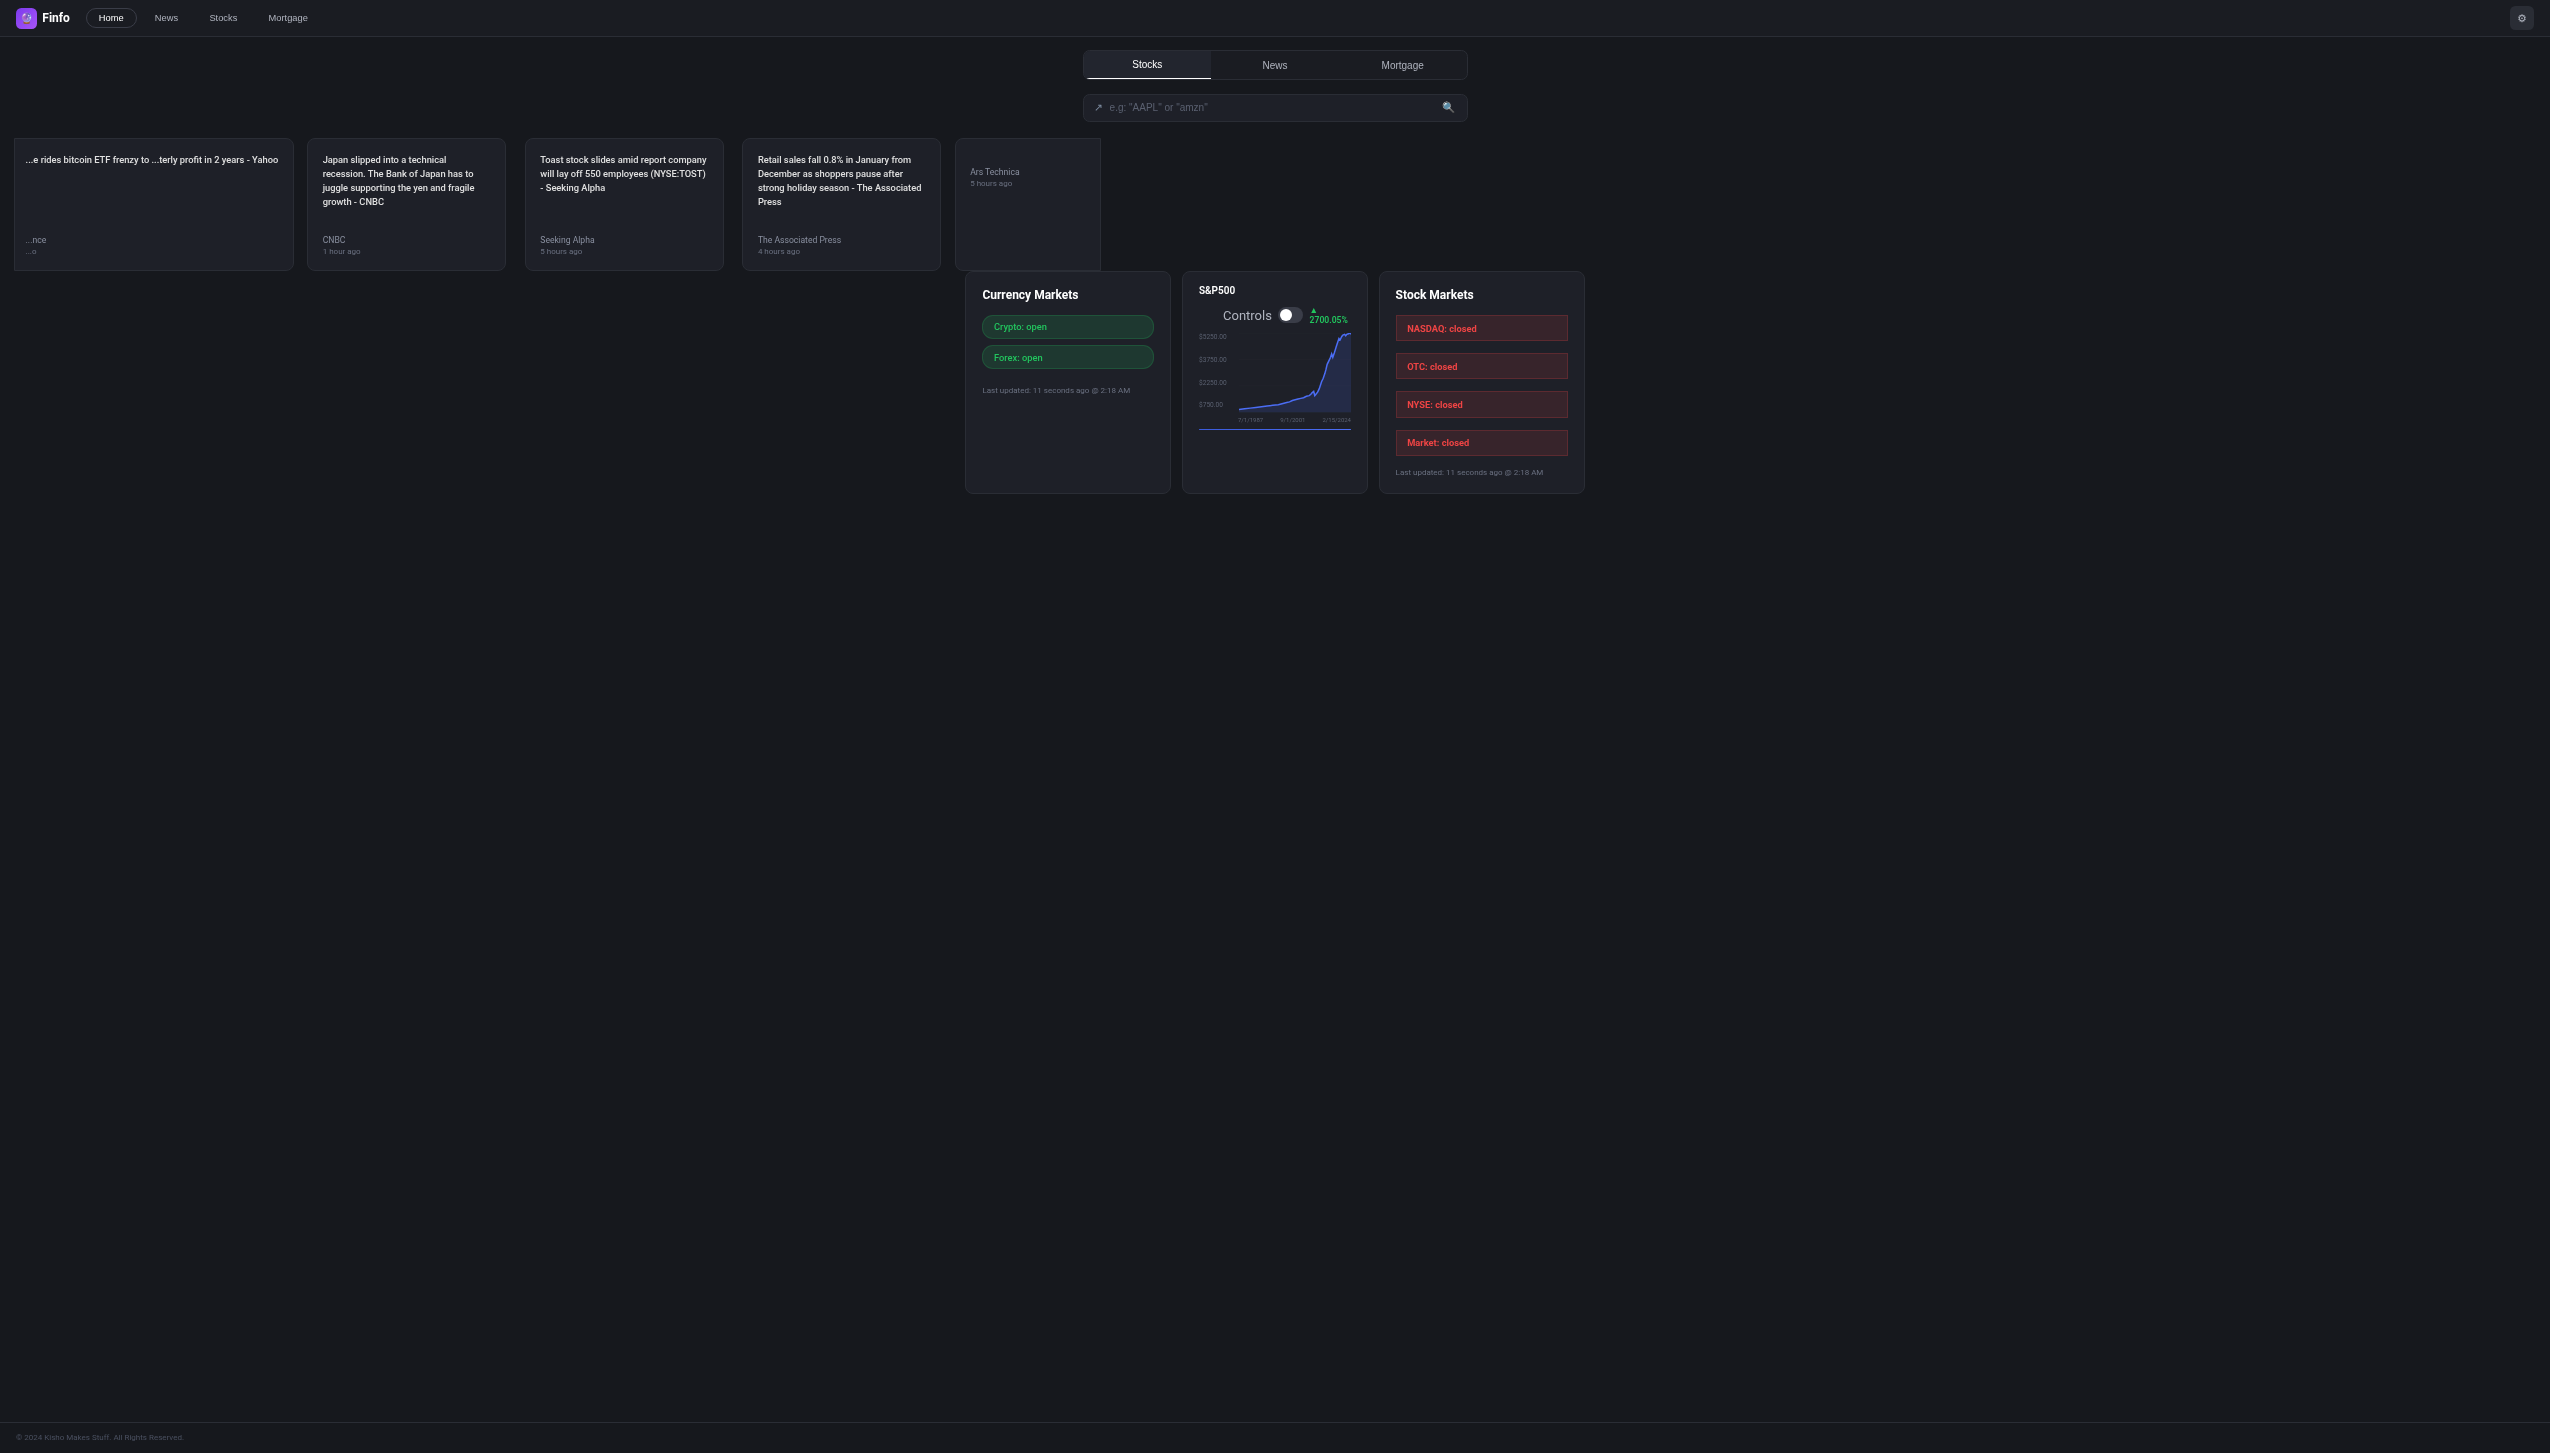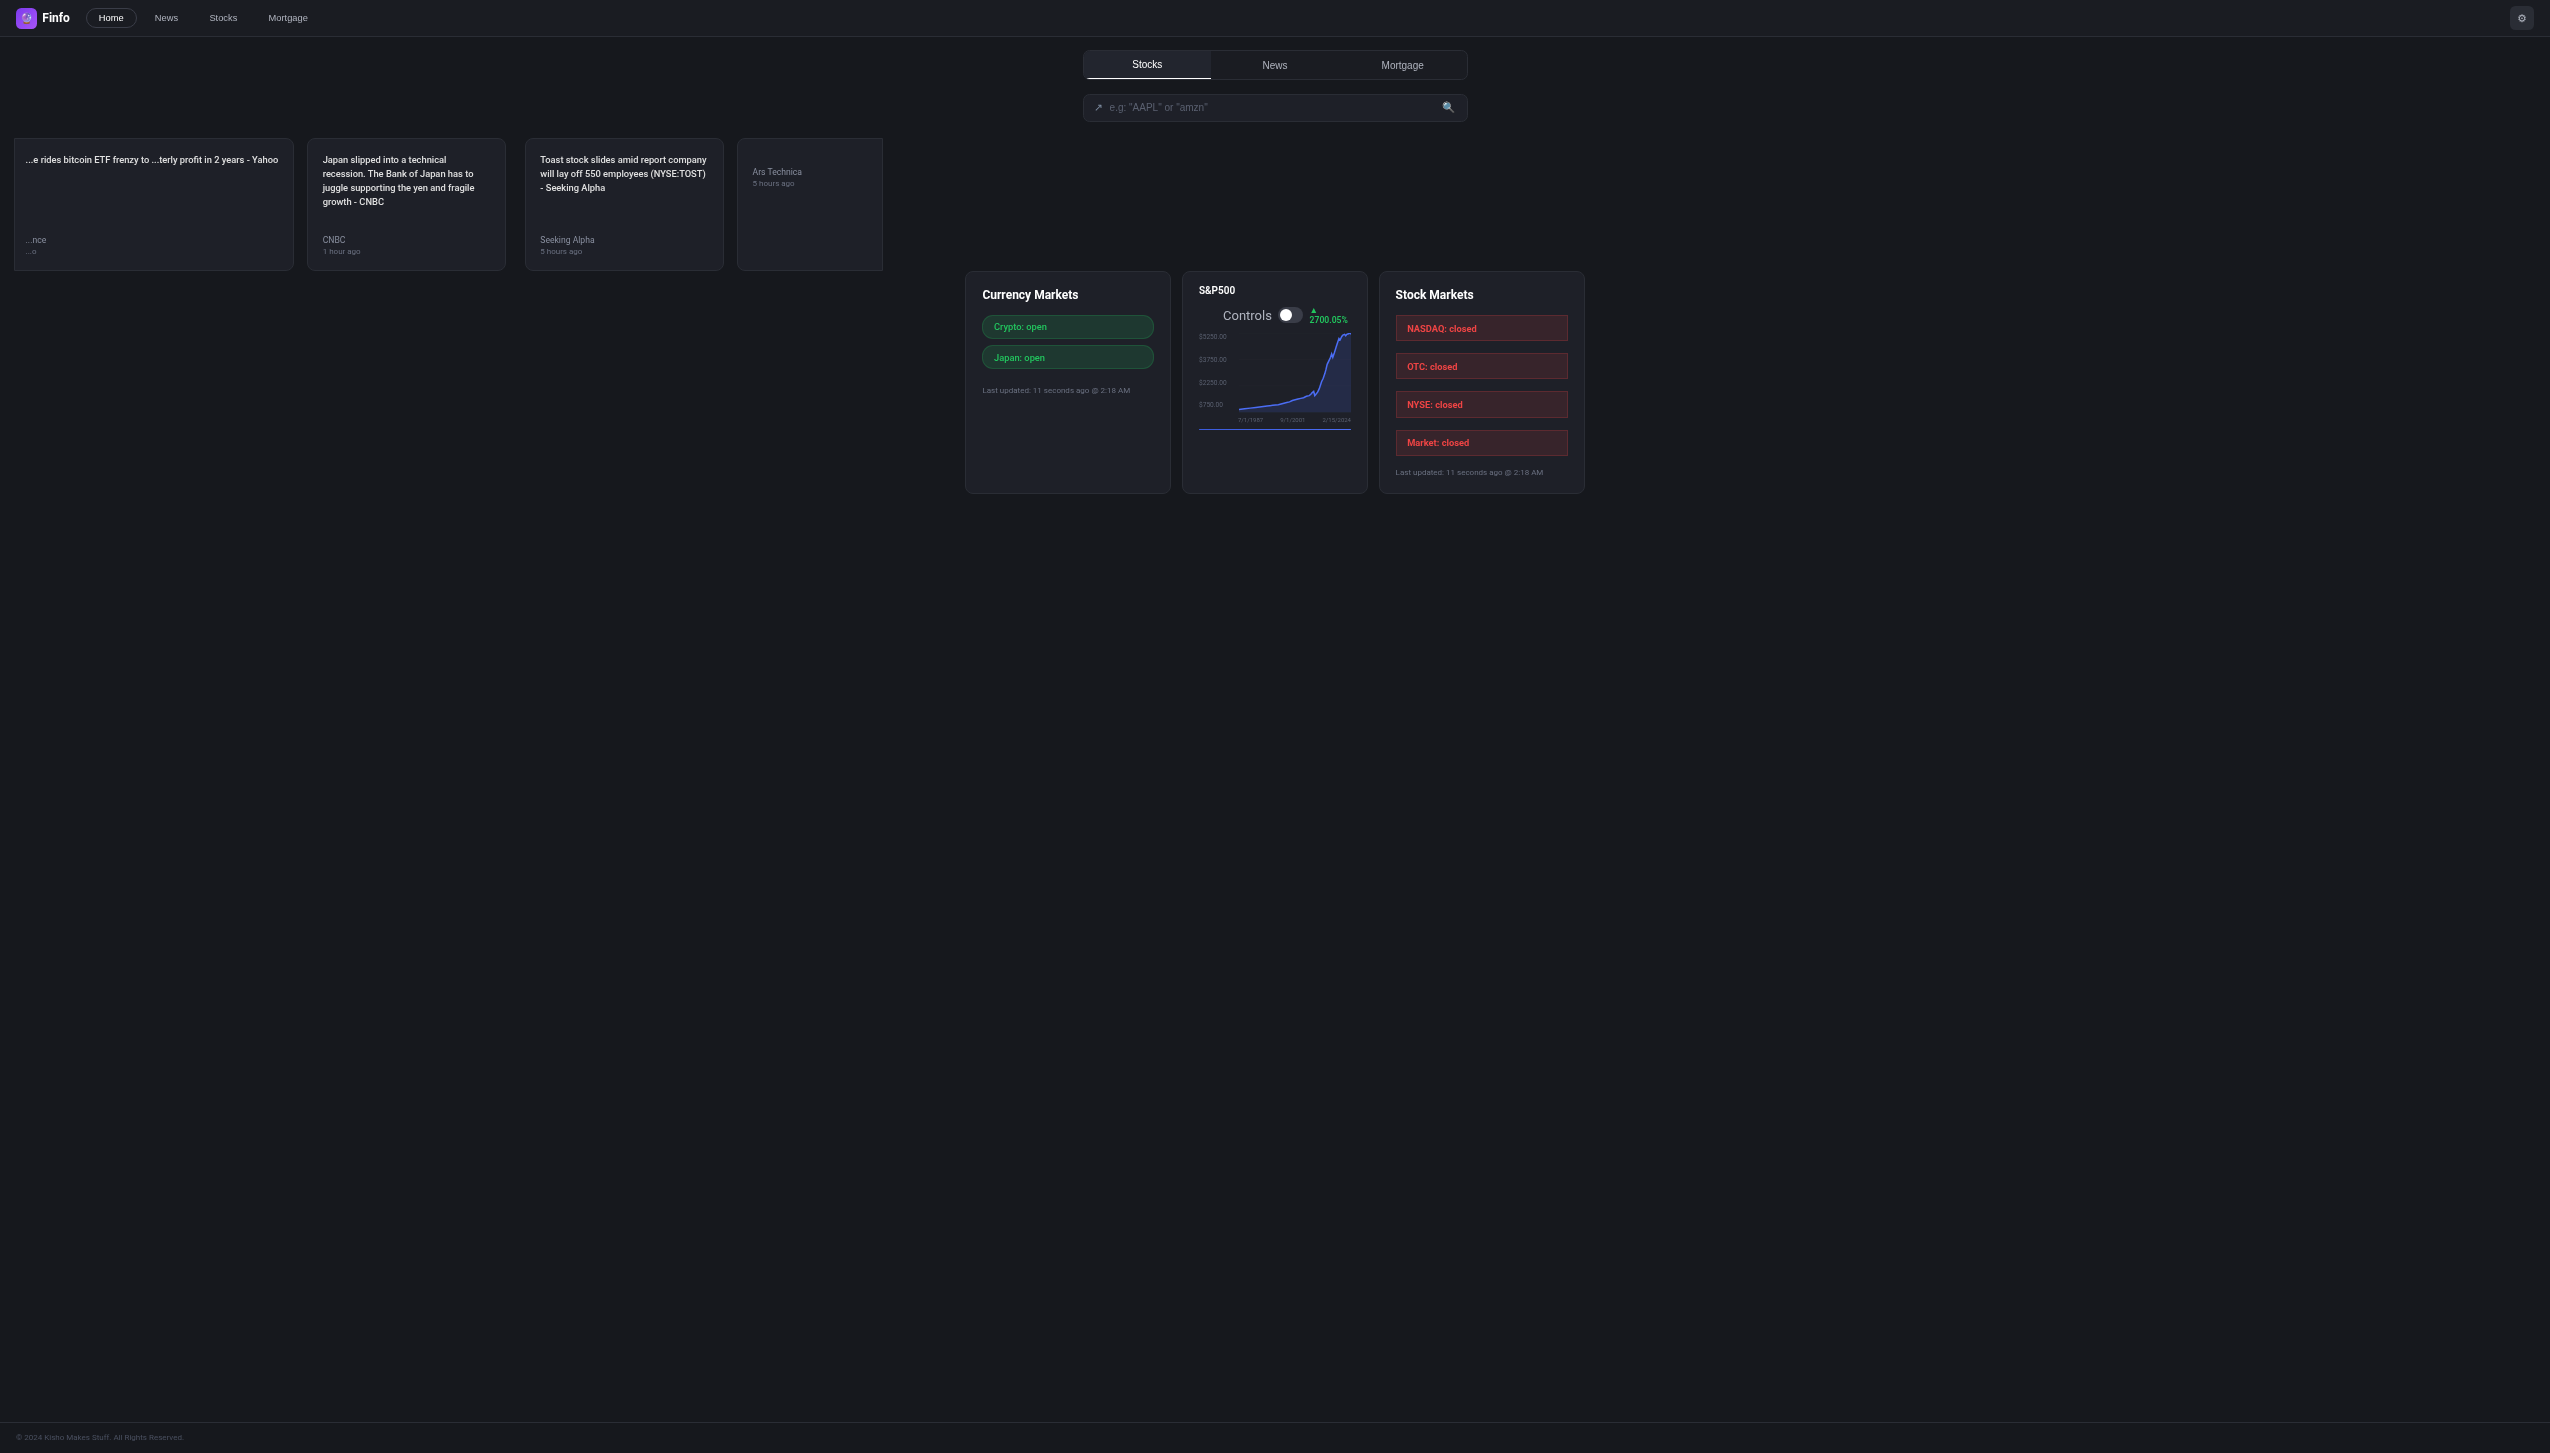--- a/index.html
+++ b/index.html
@@ -444,37 +444,44 @@
       </div>
 
       <div class="news-card" style="min-width:176px;">
         <div class="news-card-title">Toast stock slides amid report company will lay off 550 employees (NYSE:TOST) - Seeking Alpha</div>
         <div class="news-card-footer">
           <div class="news-source">Seeking Alpha</div>
           <div class="news-time">5 hours ago</div>
         </div>
       </div>
 
+      <div class="news-card" style="min-width:196px;">
+        <div class="news-card-title">Retail sales fall 0.8% in January from December as shoppers pause after strong holiday season - The Associated Press</div>
+        <div class="news-card-footer">
+          <div class="news-source">The Associated Press</div>
+          <div class="news-time">4 hours ago</div>
+        </div>
+      </div>
 
       <div class="news-card-partial-right">
         <div class="news-card-footer">
           <div class="news-source">Ars Technica</div>
           <div class="news-time">5 hours ago</div>
         </div>
       </div>
 
     </div>
   </div>
 
   <div class="panels-row-wrapper">
 
     <div class="currency-panel">
       <div class="panel-title">Currency Markets</div>
       <div class="market-badge badge-crypto">Crypto: open</div>
-      <div class="market-badge badge-forex">Japan: open</div>
+      <div class="market-badge badge-forex">Forex: open</div>
       <div class="last-updated">Last updated: 11 seconds ago @ 2:18 AM</div>
     </div>
 
     <div class="chart-panel">
       <div class="chart-header">
         <span class="chart-title">S&amp;P500</span>
       </div>
       <div class="controls-row">
         <span class="controls-label">Controls</span>
         <button class="toggle-switch">

